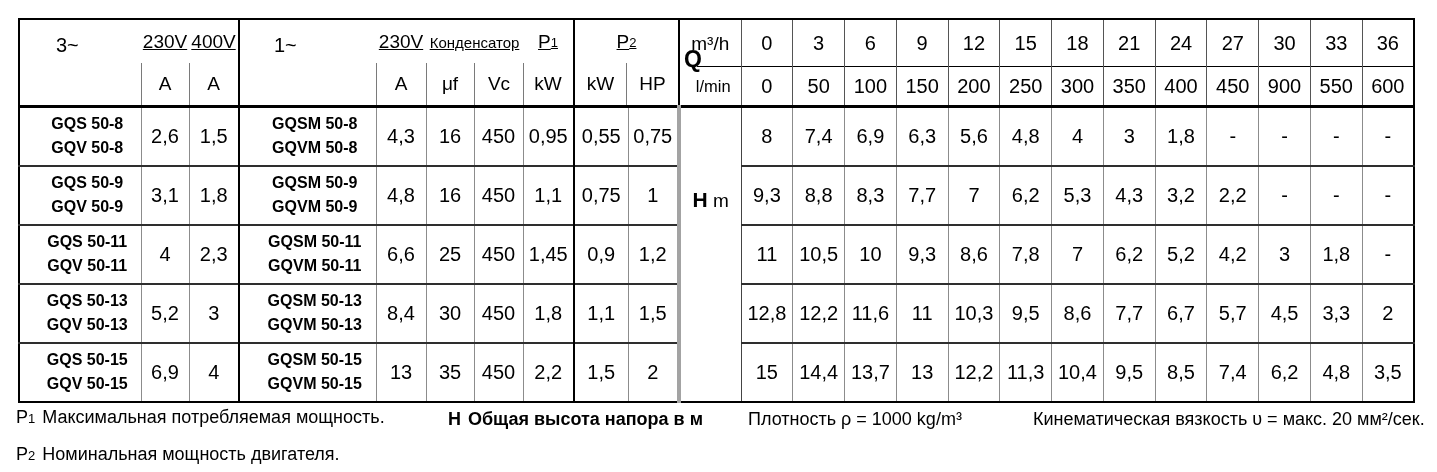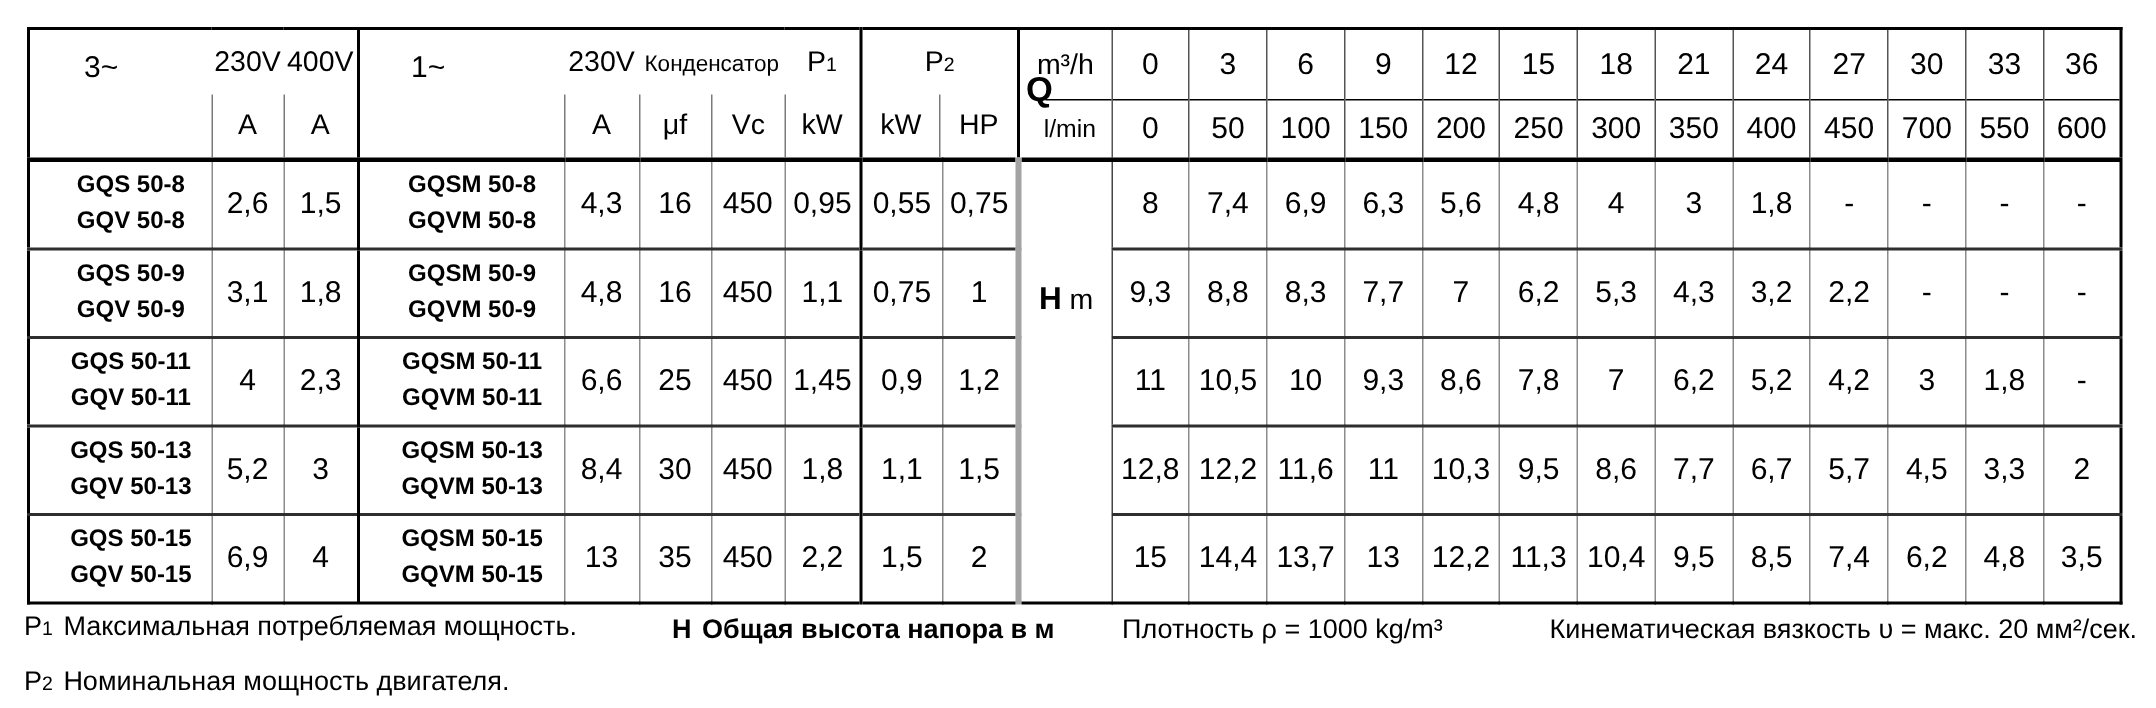--- a/index.html
+++ b/index.html
@@ -39,21 +39,21 @@
   .hm{position:absolute;top:80px;left:0;width:100%;text-align:center;font-size:19px;white-space:nowrap;}
   .hm b{font-size:21px;}
 
   
   th.secl{border-left:2px solid #000;}
   .phase{position:absolute;top:14px;font-size:20px;white-space:nowrap;}
   .phase.p3{left:36px;} .phase.p1s{left:34px;}
   .toplabel{
     position:absolute;top:0;left:0;right:0;height:44px;
     display:flex;align-items:center;justify-content:center;
-    font-size:19px;white-space:nowrap;
+    font-size:19px;white-space:nowrap;text-decoration:underline;
   }
   .toplabel.small{font-size:15px;}
   .botrow{position:absolute;bottom:0;left:0;right:0;height:42px;display:flex;}
   .botrow .sub{
     flex:1;display:flex;align-items:center;justify-content:center;
     font-size:19px;white-space:nowrap;
   }
   .botrow .sub + .sub{border-left:1px solid #7a7a7a;}
   th.pl::before{
     content:"";position:absolute;left:0;bottom:0;width:1px;height:42px;background:#7a7a7a;
@@ -205,21 +205,21 @@
         <th class="fth">
           <div class="ftop">24</div>
           <div class="fbot">400</div>
         </th>
         <th class="fth">
           <div class="ftop">27</div>
           <div class="fbot">450</div>
         </th>
         <th class="fth">
           <div class="ftop">30</div>
-          <div class="fbot">700</div>
+          <div class="fbot">900</div>
         </th>
         <th class="fth">
           <div class="ftop">33</div>
           <div class="fbot">550</div>
         </th>
         <th class="fth">
           <div class="ftop">36</div>
           <div class="fbot">600</div>
         </th>
       </tr>

